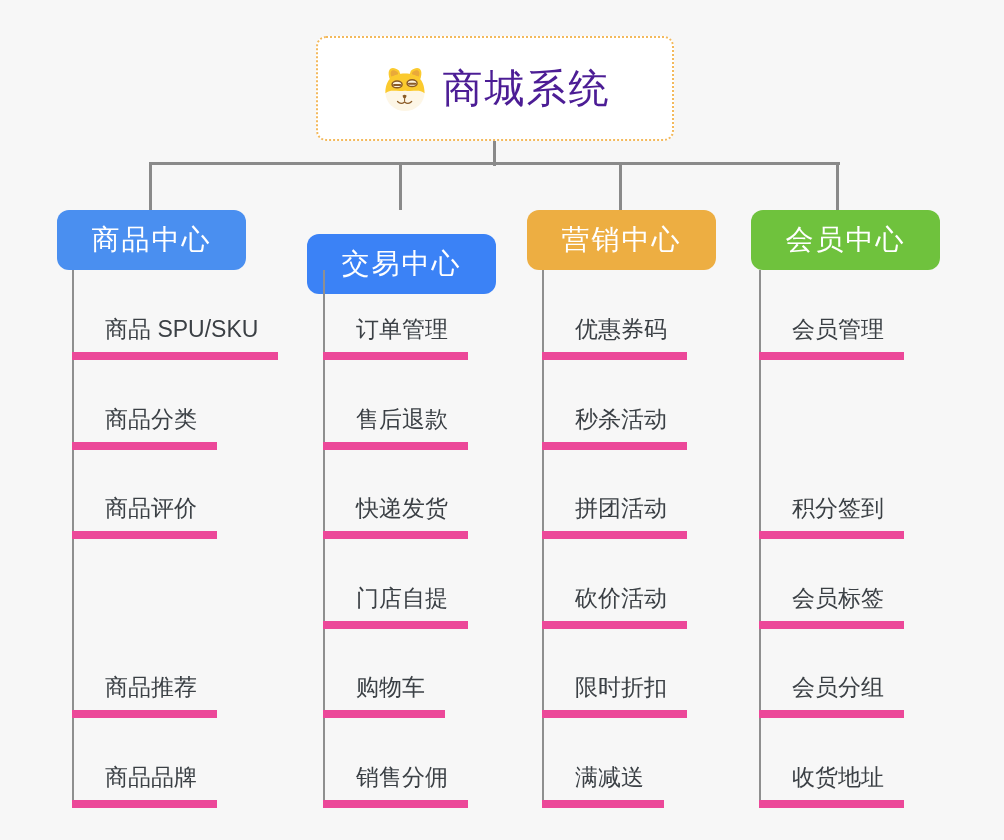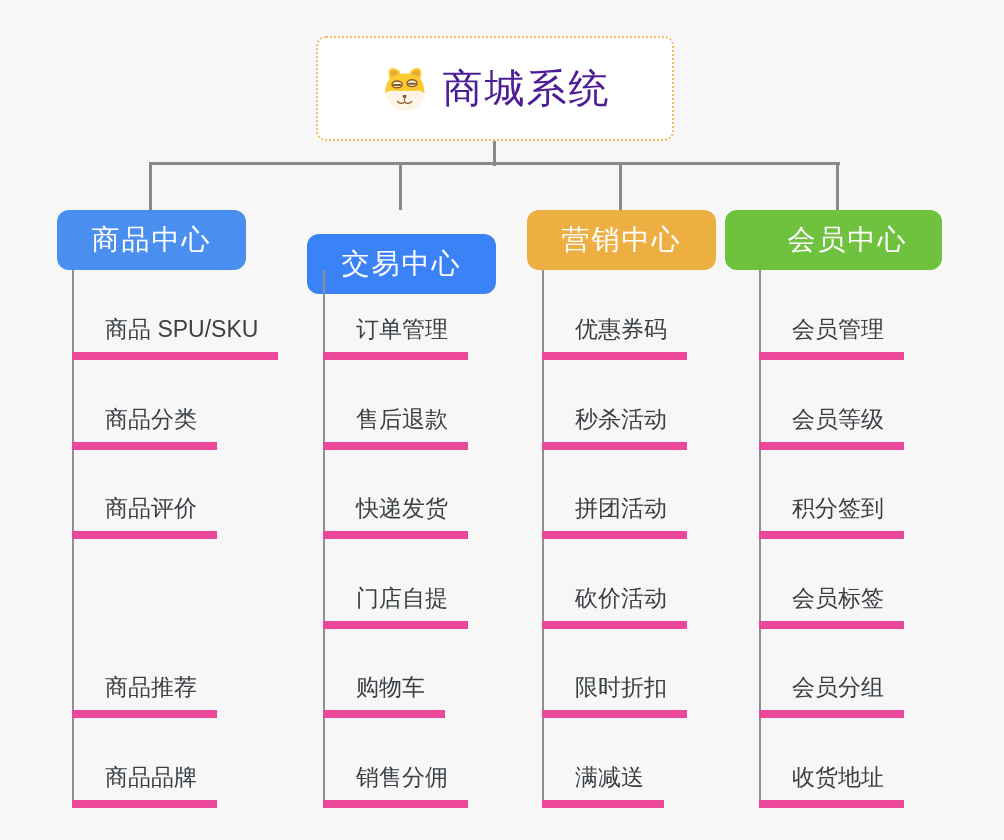--- a/index.html
+++ b/index.html
@@ -54,21 +54,21 @@
     color:#ffffff;
     font-size:28px;
     letter-spacing:2px;
     display:flex;align-items:center;justify-content:center;
     white-space:nowrap;
     cursor:default;
   }
   .bh-0{left:57px;}
   .bh-1{left:307px;}
   .bh-2{left:527px;}
-  .bh-3{left:725px;padding-left:28px;}
+  .bh-3{left:751px;}
   
   .leaf-col{position:absolute;top:270px;width:260px;height:545px;}
   .lc-0{left:72px;}
   .lc-1{left:323px;}
   .lc-2{left:542px;}
   .lc-3{left:759px;}
   .leaf{
     position:absolute;left:0;
     display:inline-block;
     white-space:nowrap;
@@ -154,20 +154,19 @@
     <div class="leaf leaf-0">优惠券码</div>
     <div class="leaf leaf-1">秒杀活动</div>
     <div class="leaf leaf-2">拼团活动</div>
     <div class="leaf leaf-3">砍价活动</div>
     <div class="leaf leaf-4">限时折扣</div>
     <div class="leaf leaf-5">满减送</div>
   </div>
 
   <div class="leaf-col lc-3">
     <div class="leaf leaf-0">会员管理</div>
-    <div class="leaf leaf-1">会员等级</div>
     <div class="leaf leaf-2">积分签到</div>
     <div class="leaf leaf-3">会员标签</div>
     <div class="leaf leaf-4">会员分组</div>
     <div class="leaf leaf-5">收货地址</div>
   </div>
 
 </div>
 
 </body></html>

